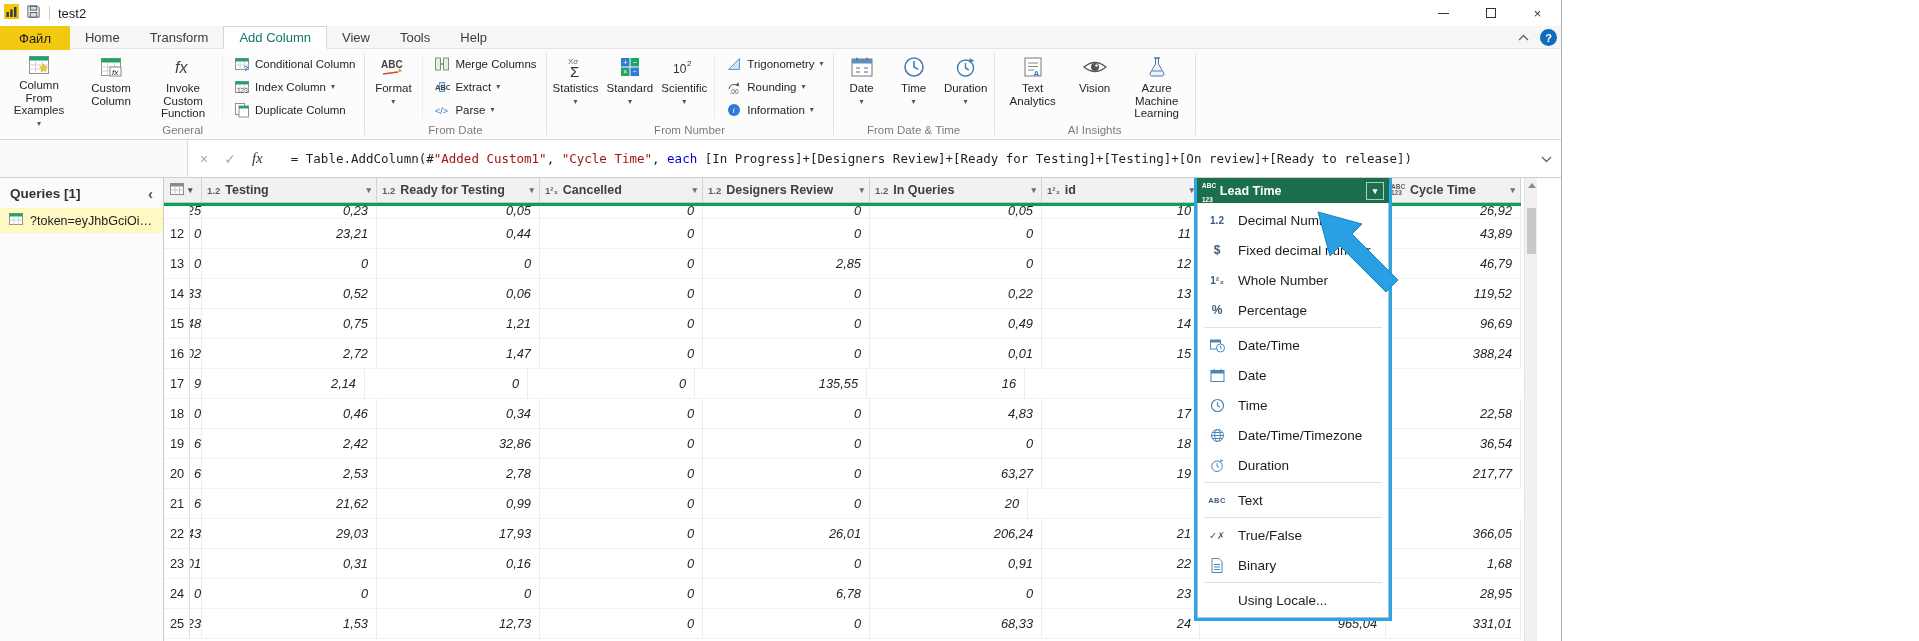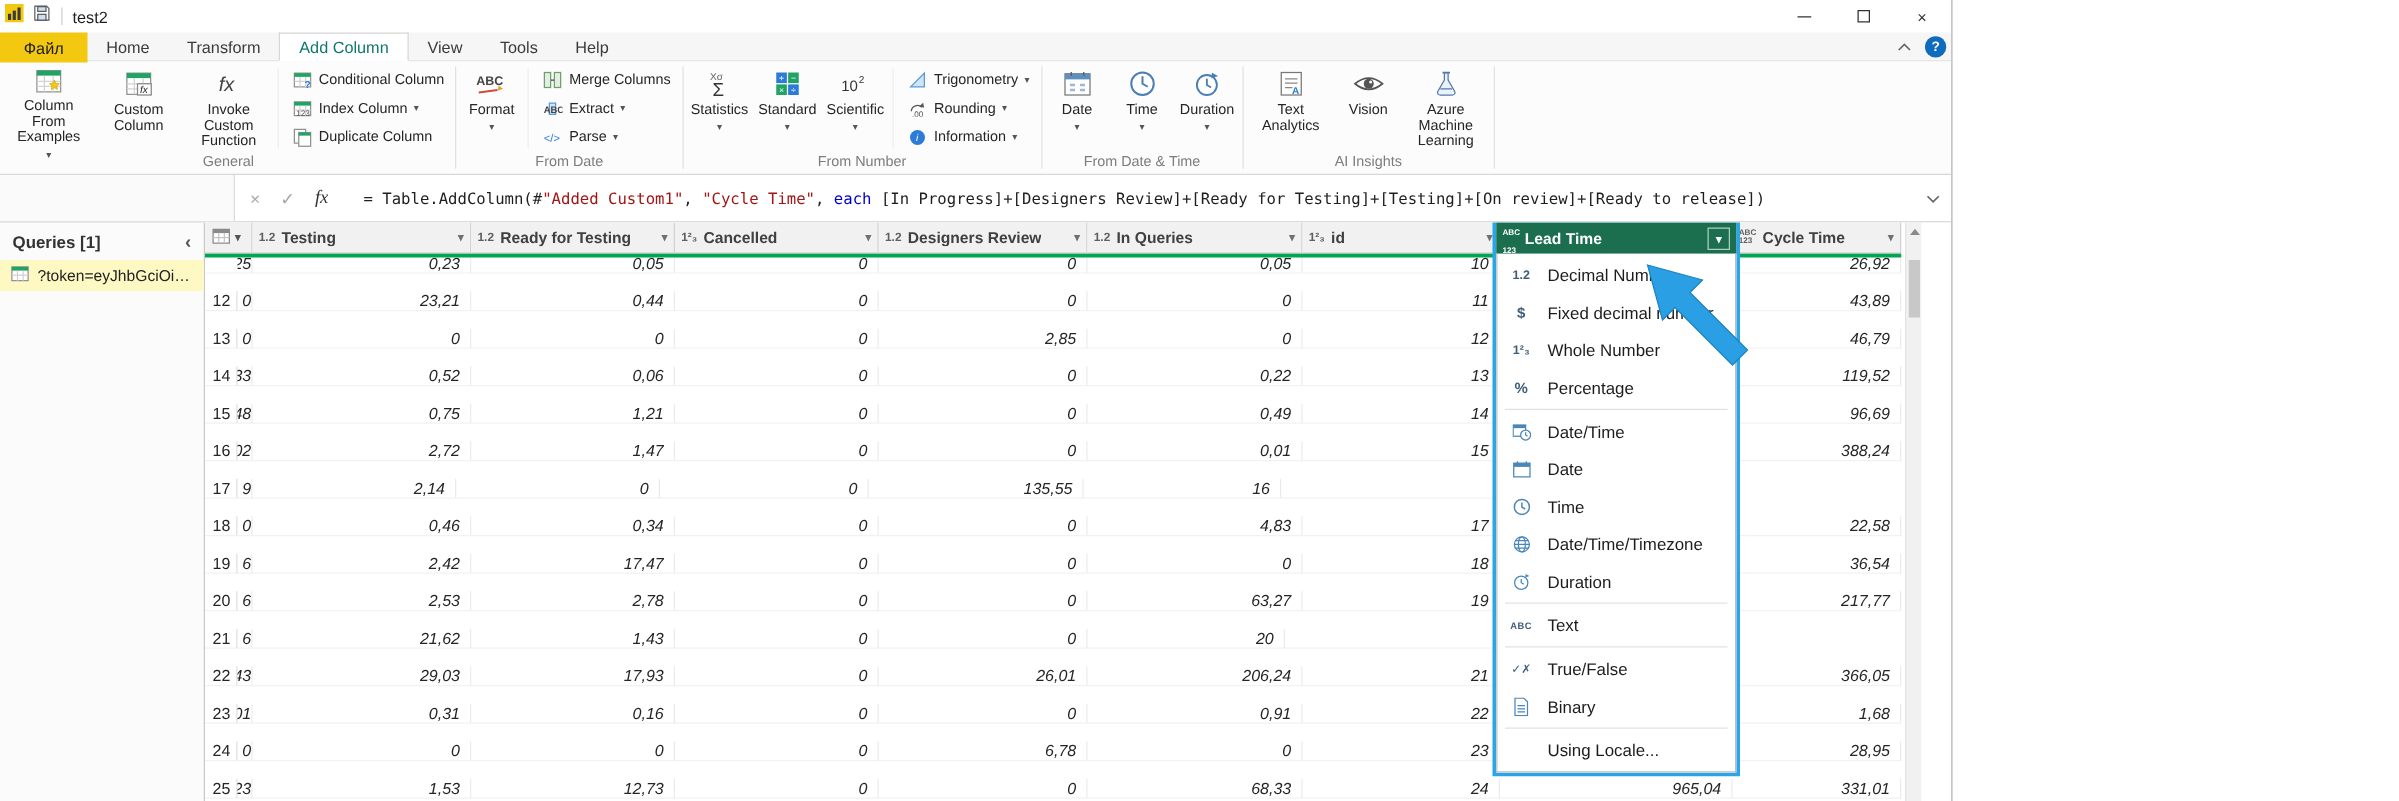--- a/index.html
+++ b/index.html
@@ -71,21 +71,21 @@
   .corner .dd { font-size:9px; color:#555; }
   .hdr-type { font-size:9.5px; font-weight:bold; color:#5f5f5f; margin-right:5px; flex:none; }
   .any-type { font-size:6.5px; line-height:6.5px; font-weight:bold; color:#5f5f5f; margin-right:5px; flex:none; text-align:left; }
   .td-header .any-type { color:#fff; }
 
   .c0{width:175px}.c1{width:163px}.c2{width:163px}.c3{width:167px}.c4{width:172px}.c5{width:158px}.c6{width:186px}.c7{width:135px}
   .d1{width:175px}.d2{width:163px}.d3{width:163px}.d4{width:167px}.d5{width:172px}.d6{width:158px}.d7{width:186px}.d8{width:135px}
   .d0{width:12px; padding:0 !important;}
   .gutter{width:26px; justify-content:flex-start !important; padding:0 0 0 6px !important; color:#767676; font-style:normal !important; border-right:1px solid #e0e0e0 !important;}
 
-  .trow { display:flex; height:30px;align-items:flex-end; }
+  .trow { display:flex; height:30px; }
   .trow.partial { height:16px; overflow:hidden; }
   .cell { display:flex; align-items:center; justify-content:flex-end; padding:0 8px; font-size:12.8px; font-style:italic; color:#252525; border-right:1px solid #ececec; border-bottom:1px solid #f2f2f2; overflow:hidden; white-space:nowrap; }
 
   .sel-line { position:absolute; left:0; top:25px; width:1357px; height:3px; background:#00a651; z-index:5; }
 
   
   .type-dropdown { position:absolute; left:1033px; top:0; width:192px; z-index:30; box-shadow:0 0 0 3px #2aa5e8; background:#fff; }
   .td-header { height:25px; background:#1b6e4e; color:#fff; display:flex; align-items:center; padding:0 5px; gap:2px; font-size:12.5px; font-weight:bold; }
   .td-filter { margin-left:auto; width:18px; height:18px; border:1px solid rgba(255,255,255,.65); display:flex; align-items:center; justify-content:center; font-size:9px; color:#fff; }
   .td-menu { background:#fff; border:1px solid #bdbdbd; border-top:none; padding:2px 0; }
@@ -755,21 +755,21 @@
             </div>
             <div class="trow">
               <div class="cell gutter">19</div>
               <div class="cell d0">
                 <span>6</span>
               </div>
               <div class="cell d1">
                 <span>2,42</span>
               </div>
               <div class="cell d2">
-                <span>17,47</span>
+                <span>32,86</span>
               </div>
               <div class="cell d3">
                 <span>0</span>
               </div>
               <div class="cell d4">
                 <span>0</span>
               </div>
               <div class="cell d5">
                 <span>0</span>
               </div>
@@ -815,21 +815,21 @@
             </div>
             <div class="trow">
               <div class="cell gutter">21</div>
               <div class="cell d0">
                 <span>6</span>
               </div>
               <div class="cell d1">
                 <span>21,62</span>
               </div>
               <div class="cell d2">
-                <span>1,43</span>
+                <span>0,99</span>
               </div>
               <div class="cell d3">
                 <span>0</span>
               </div>
               <div class="cell d4">
                 <span>0</span>
               </div>
               <div class="cell d6">
                 <span>20</span>
               </div>

